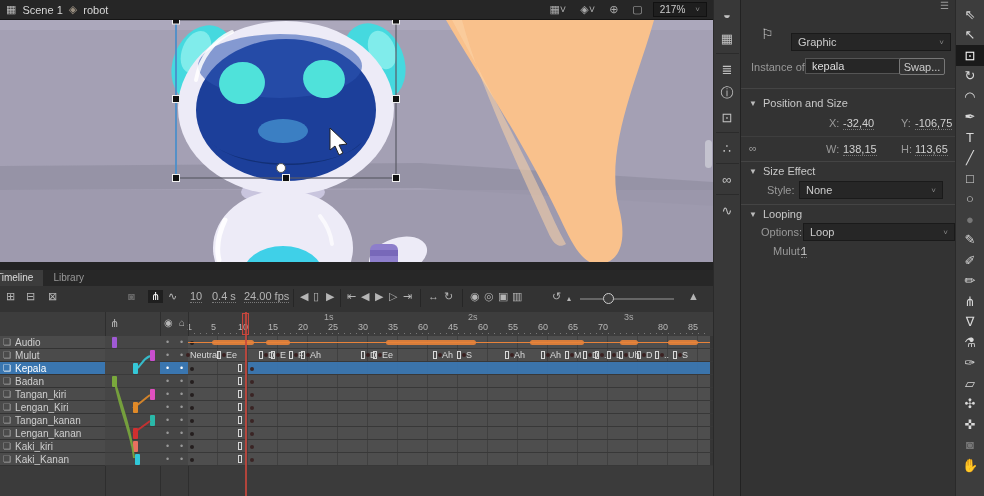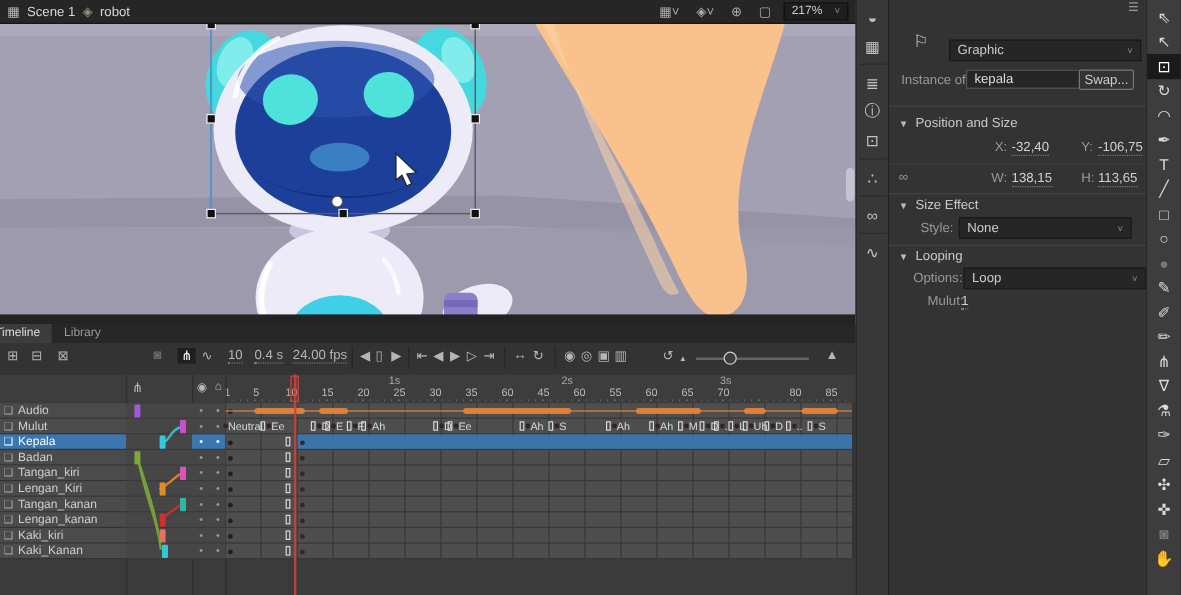--- a/index.html
+++ b/index.html
@@ -301,21 +301,21 @@
         <div class="titem" style="left: 688px;">▲</div>
       </div>
     <div id="tl-header">
       <span class="abs icon" style="left:110px;top:5px;font-size:11px;">⋔</span>
       <span class="abs icon" style="left:164px;top:5px;font-size:10px;">◉</span>
       <span class="abs icon" style="left:179px;top:5px;font-size:10px;">⌂</span>
       <div id="ruler" class="abs" style="left:188px;top:0;width:525px;height:24px;">
         <div id="ruler-secs">
             <span style="left: 136px;">1s</span>
             <span style="left: 280px;">2s</span>
-            <span style="left: 412px; text-align: right;">3s</span>
+            <span style="left: 436px; text-align: right;">3s</span>
           </div>
         <div id="ruler-nums">
             <span style="left: -1px;">1</span>
             <span style="left: 23px;">5</span>
             <span style="left: 50px;">10</span>
             <span style="left: 80px;">15</span>
             <span style="left: 110px;">20</span>
             <span style="left: 140px;">25</span>
             <span style="left: 170px;">30</span>
             <span style="left: 200px;">35</span>

